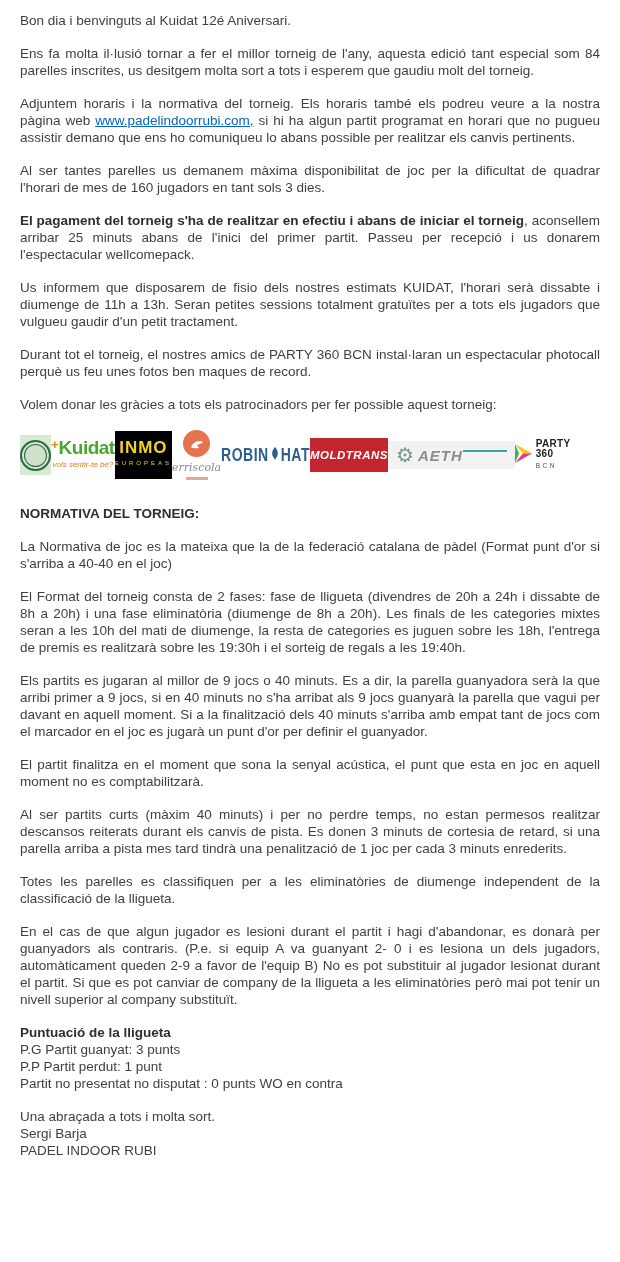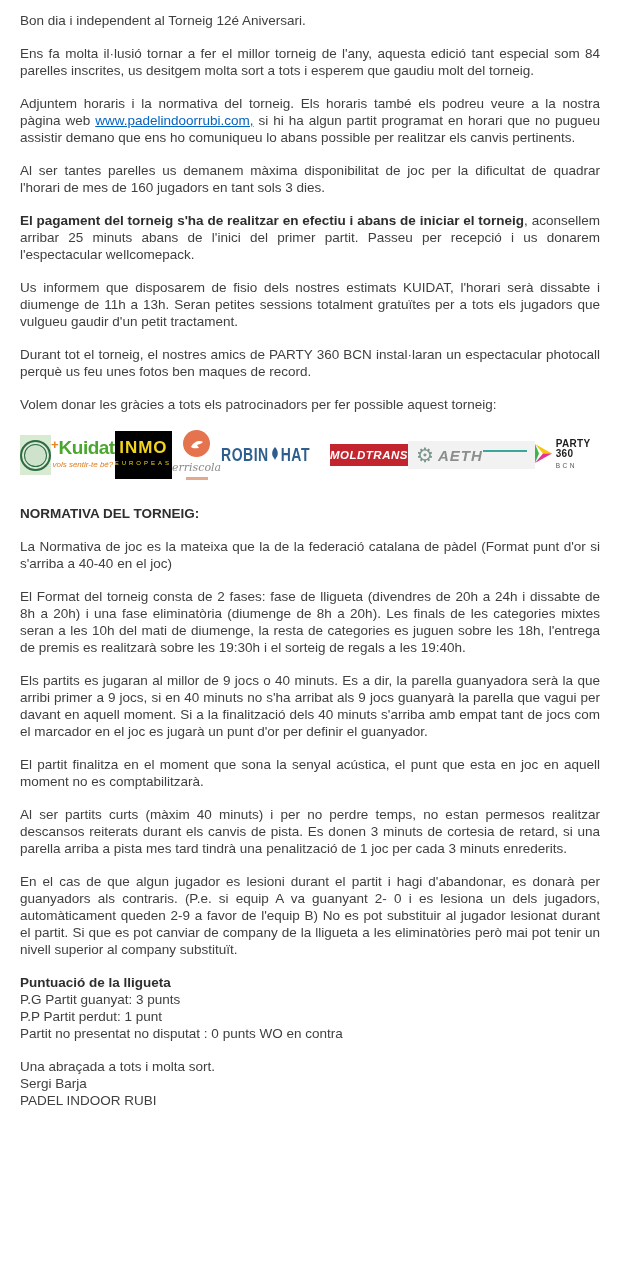--- a/index.html
+++ b/index.html
@@ -43,40 +43,40 @@
   .inmo-sub{font-size:6px;letter-spacing:3px;margin-top:3px;}
 
   .erri-circle{width:27px;height:27px;border-radius:50%;background:#e4734e;
                display:flex;align-items:center;justify-content:center;}
   .erri-label{font-family:"DejaVu Serif", serif;font-style:italic;font-size:11px;color:#8a8a8a;margin-top:2px;}
   .erri-bar{width:22px;height:3px;background:#e4a88e;margin-top:1px;}
 
   .robinhat{flex-direction:row;gap:2px;}
   .rh-text{font-size:14px;font-weight:bold;color:#2d5e8d;letter-spacing:0.5px;transform:scaleY(1.25);}
 
-  .moldtrans{width:88px;height:22px;background:#c2252e;display:flex;align-items:center;justify-content:center;margin-left:20px;}
+  .moldtrans{width:88px;height:34px;background:#c2252e;display:flex;align-items:center;justify-content:center;}
   .moldtrans-text{color:#ffffff;font-style:italic;font-weight:bold;font-size:11.5px;letter-spacing:0.5px;}
 
   .aeth{flex-direction:row;gap:4px;background:#f2f2f2;padding:4px 8px;}
   .aeth-gear{font-size:20px;color:#7d968c;line-height:20px;}
   .aeth-col{display:flex;flex-direction:row;align-items:flex-start;}
   .aeth-text{font-style:italic;font-weight:bold;font-size:15px;color:#8a8f8c;letter-spacing:1px;line-height:15px;}
   .aeth-bar{width:44px;height:2px;background:#3aa79b;margin-top:2px;}
 
   .party{flex-direction:row;gap:4px;}
   .party-col{display:flex;flex-direction:column;align-items:flex-start;line-height:10px;}
   .party-main{font-size:10px;font-weight:bold;color:#1d1d1d;letter-spacing:0.3px;}
   .party-sub{font-size:6.5px;letter-spacing:2.5px;color:#555555;margin-top:2px;}
 </style>
 </head>
 <body>
 
 <div class="page">
 
-  <p>Bon dia i independent al Torneig 12é Aniversari.</p>
+  <p>Bon dia i benvinguts al Kuidat 12é Aniversari.</p>
 
   <p>Ens fa molta il·lusió tornar a fer el millor torneig de l'any, aquesta edició tant especial som 84 parelles inscrites, us desitgem molta sort a tots i esperem que gaudiu molt del torneig.</p>
 
   <p><span>Adjuntem horaris i la normativa del torneig. Els horaris també els podreu veure a la nostra pàgina web </span><a class="doc-link">www.padelindoorrubi.com,</a><span> si hi ha algun partit programat en horari que no pugueu assistir demano que ens ho comuniqueu lo abans possible per realitzar els canvis pertinents.</span></p>
 
   <p>Al ser tantes parelles us demanem màxima disponibilitat de joc per la dificultat de quadrar l'horari de mes de 160 jugadors en tant sols 3 dies.</p>
 
   <p><strong>El pagament del torneig s'ha de realitzar en efectiu i abans de iniciar el torneig</strong><span>, aconsellem arribar 25 minuts abans de l'inici del primer partit. Passeu per recepció i us donarem l'espectacular wellcomepack.</span></p>
 
 
@@ -150,20 +150,21 @@
 
   </div>
 
   <div class="heading">NORMATIVA DEL TORNEIG:</div>
 
   <p>La Normativa de joc es la mateixa que la de la federació catalana de pàdel (Format punt d'or si s'arriba a 40-40 en el joc)</p>
   <p>El Format del torneig consta de 2 fases: fase de lligueta (divendres de 20h a 24h i dissabte de 8h a 20h) i una fase eliminatòria (diumenge de 8h a 20h). Les finals de les categories mixtes seran a les 10h del mati de diumenge, la resta de categories es juguen sobre les 18h, l'entrega de premis es realitzarà sobre les 19:30h i el sorteig de regals a les 19:40h.</p>
   <p>Els partits es jugaran al millor de 9 jocs o 40 minuts. Es a dir, la parella guanyadora serà la que arribi primer a 9 jocs, si en 40 minuts no s'ha arribat als 9 jocs guanyarà la parella que vagui per davant en aquell moment. Si a la finalització dels 40 minuts s'arriba amb empat tant de jocs com el marcador en el joc es jugarà un punt d'or per definir el guanyador.</p>
   <p>El partit finalitza en el moment que sona la senyal acústica, el punt que esta en joc en aquell moment no es comptabilitzarà.</p>
   <p>Al ser partits curts (màxim 40 minuts) i per no perdre temps, no estan permesos realitzar descansos reiterats durant els canvis de pista. Es donen 3 minuts de cortesia de retard, si una parella arriba a pista mes tard tindrà una penalització de 1 joc per cada 3 minuts enrederits.</p>
+  <p>Totes les parelles es classifiquen per a les eliminatòries de diumenge independent de la classificació de la lligueta.</p>
   <p>En el cas de que algun jugador es lesioni durant el partit i hagi d'abandonar, es donarà per guanyadors als contraris. (P.e. si equip A va guanyant 2- 0 i es lesiona un dels jugadors, automàticament queden 2-9 a favor de l'equip B) No es pot substituir al jugador lesionat durant el partit. Si que es pot canviar de company de la lligueta a les eliminatòries però mai pot tenir un nivell superior al company substituït.</p>
 
   <div class="block">
     <strong class="line">Puntuació de la lligueta</strong>
     <span class="line">P.G Partit guanyat: 3 punts</span>
     <span class="line">P.P Partit perdut: 1 punt</span>
     <span class="line">Partit no presentat no disputat : 0 punts WO en contra</span>
   </div>
 
   <div class="block">

